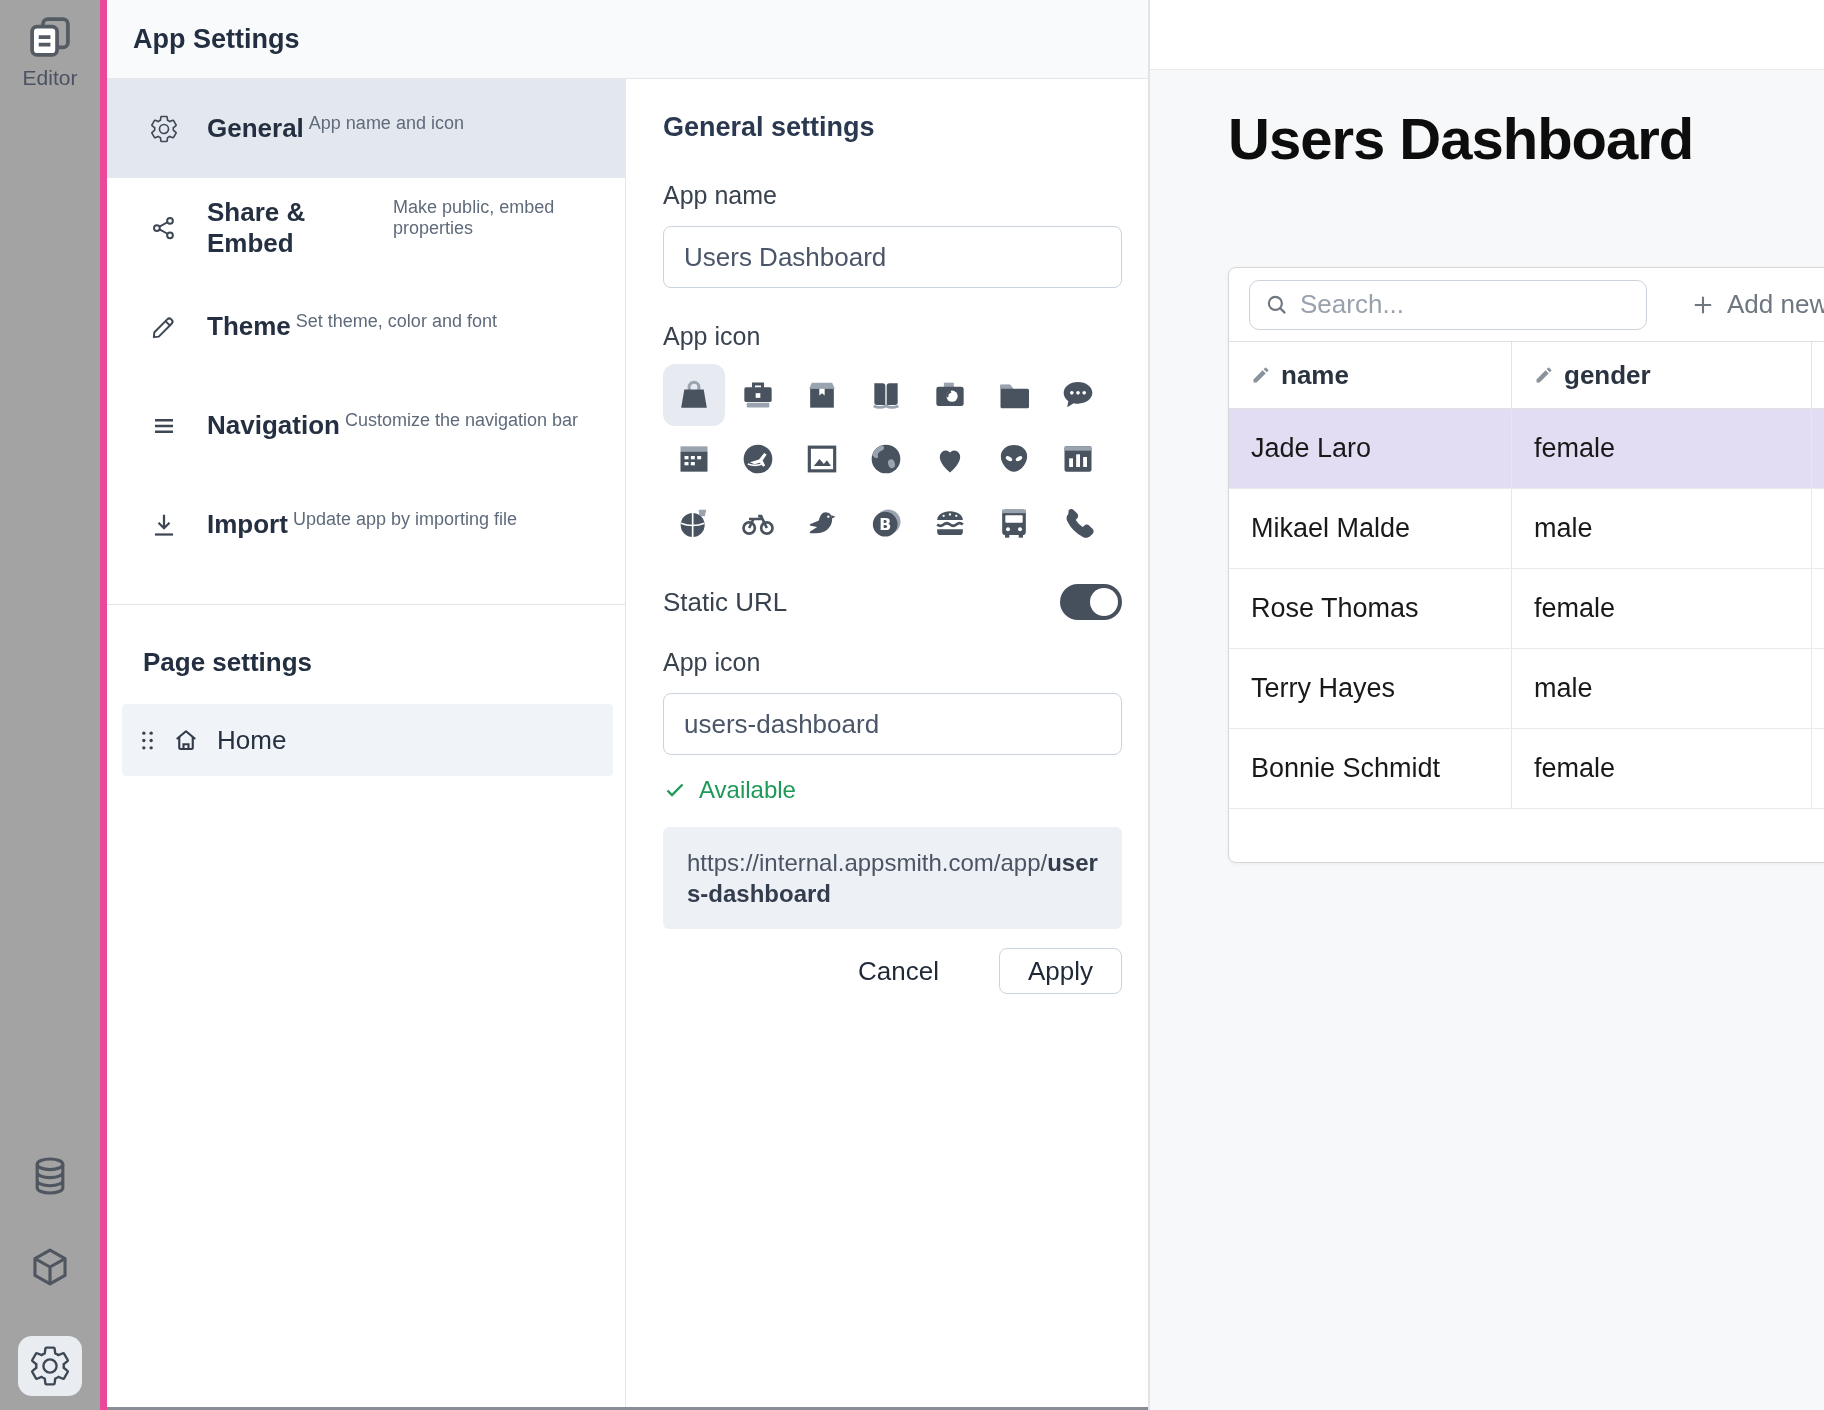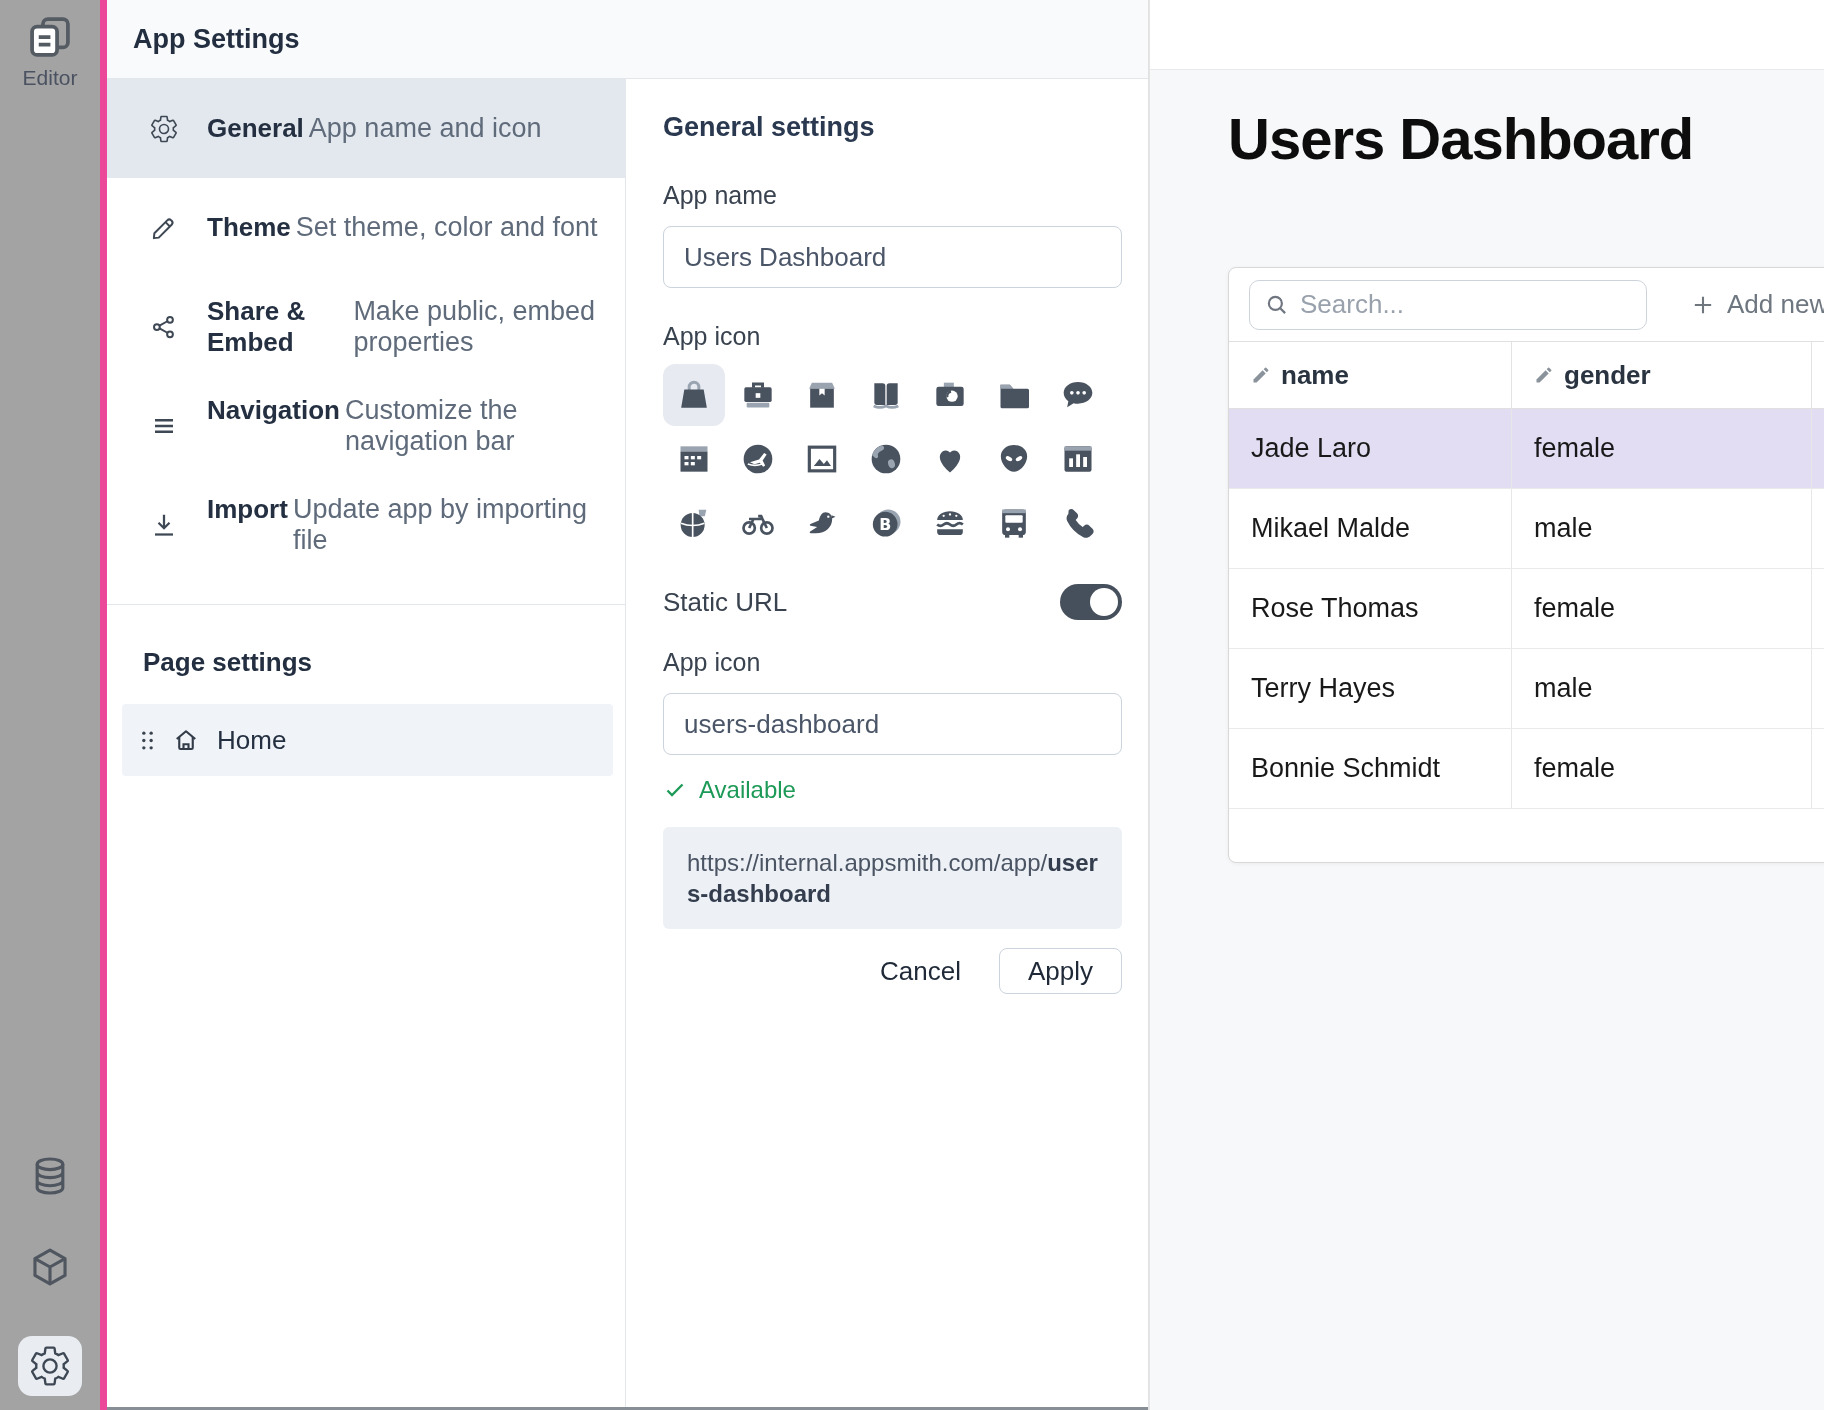--- a/index.html
+++ b/index.html
@@ -26,21 +26,21 @@
     display:flex; align-items:center; padding-left:26px;
     font-size:27px; font-weight:600; color:#232F41; }
   .pane-body { display:flex; height:1328px; }
 
   .menu-col { width:519px; border-right:1px solid #E3E7EB; position:relative; }
   .menu-item { height:99px; display:flex; align-items:center; padding-left:42px; gap:28px; cursor:pointer; }
   .menu-item.selected { background:#E3E8EE; }
   .menu-icon { width:30px; height:30px; flex:0 0 30px; display:flex; }
   .menu-text { display:flex; flex-direction:row; gap:5px; }
   .menu-title { font-size:26px; font-weight:600; color:#243041; }
-  .menu-sub { font-size:27px; color:#5F6B7A; }
+  .menu-sub { font-size:18px; color:#5F6B7A; }
   .menu-divider { height:1px; background:#E3E7EB; margin-top:30px; }
   .page-settings-title { margin:42px 0 0 36px; font-size:26px; font-weight:600; color:#232F41; }
   .page-item { margin:26px 0 0 15px; width:491px; height:72px; background:#F0F4F8;
     border-radius:4px; display:flex; align-items:center; padding-left:18px; gap:16px; cursor:pointer; }
   .page-item .label { font-size:26px; font-weight:500; color:#243041; }
 
   .detail-col { flex:1; padding-left:37px; }
   .gs-title { margin-top:33px; font-size:27px; font-weight:700; color:#2A3950; }
   .field-label { font-size:25px; color:#39424F; }
   .lbl-appname { margin-top:38px; }
@@ -55,21 +55,21 @@
   .icon-cell.selected { background:#E7EBF1; }
   .static-row { margin-top:30px; width:459px; display:flex; justify-content:space-between; align-items:center; }
   .toggle { width:62px; height:36px; border-radius:18px; background:#46505C; position:relative; cursor:pointer; border:none; }
   .toggle .knob { position:absolute; right:4px; top:4px; width:28px; height:28px; border-radius:50%; background:#fff; }
   .lbl-slug { margin-top:28px; }
   .available-row { margin-top:21px; display:flex; align-items:center; gap:12px;
     font-size:24px; color:#1D9A57; }
   .url-box { margin-top:23px; width:459px; background:#EDF1F6; border-radius:6px;
     padding:20px 24px; font-size:24px; line-height:31px; color:#4A5463; word-break:break-all; }
   .url-box b { color:#333D4D; }
-  .btn-row { margin-top:19px; width:459px; display:flex; justify-content:flex-end; align-items:center; gap:38px; }
+  .btn-row { margin-top:19px; width:459px; display:flex; justify-content:flex-end; align-items:center; gap:60px; }
   .btn-cancel { background:none; border:none; font-size:26px; font-weight:500; color:#1F2937; cursor:pointer;
     font-family:"Liberation Sans", sans-serif; }
   .btn-apply { height:46px; padding:0 28px; background:#fff; border:1.5px solid #CBD3DC;
     border-radius:8px; font-size:26px; font-weight:500; color:#1F2937; cursor:pointer;
     font-family:"Liberation Sans", sans-serif; }
 
   
   .canvas { position:absolute; left:1149px; top:0; width:675px; height:100%;
     background:#F7F8F9; overflow:hidden; border-left:1px solid #E5E5E5; }
   .canvas-top { height:70px; background:#fff; border-bottom:1px solid #E9E9E9; }
@@ -157,41 +157,41 @@
                 </svg>
               </span>
               <span class="menu-text">
                 <span class="menu-title">General</span>
                 <span class="menu-sub">App name and icon</span>
               </span>
             </div>
             <div class="menu-item">
               <span class="menu-icon">
                 <svg width="30" height="30" viewBox="0 0 24 24">
-                  <path d="M4.3 16.2L14.6 5.9a2.3 2.3 0 013.2 0l.3.3a2.3 2.3 0 010 3.2L7.8 19.7l-3.9.4z" fill="none" stroke="#3E4854" stroke-width="1.6" stroke-linejoin="round"></path>
-                  <path d="M13.2 7.3l3.5 3.5" stroke="#3E4854" stroke-width="1.6"></path>
+                  <circle cx="6.3" cy="12" r="2.3" fill="none" stroke="#3E4854" stroke-width="1.6"></circle>
+                  <circle cx="16.8" cy="6.2" r="2.3" fill="none" stroke="#3E4854" stroke-width="1.6"></circle>
+                  <circle cx="16.8" cy="17.8" r="2.3" fill="none" stroke="#3E4854" stroke-width="1.6"></circle>
+                  <path d="M8.4 10.9l6.3-3.5M8.4 13.1l6.3 3.5" stroke="#3E4854" stroke-width="1.6"></path>
                 </svg>
               </span>
               <span class="menu-text">
-                <span class="menu-title">Theme</span>
-                <span class="menu-sub">Set theme, color and font</span>
+                <span class="menu-title">Share &amp; Embed</span>
+                <span class="menu-sub">Make public, embed properties</span>
               </span>
             </div>
             <div class="menu-item">
               <span class="menu-icon">
                 <svg width="30" height="30" viewBox="0 0 24 24">
-                  <circle cx="6.3" cy="12" r="2.3" fill="none" stroke="#3E4854" stroke-width="1.6"></circle>
-                  <circle cx="16.8" cy="6.2" r="2.3" fill="none" stroke="#3E4854" stroke-width="1.6"></circle>
-                  <circle cx="16.8" cy="17.8" r="2.3" fill="none" stroke="#3E4854" stroke-width="1.6"></circle>
-                  <path d="M8.4 10.9l6.3-3.5M8.4 13.1l6.3 3.5" stroke="#3E4854" stroke-width="1.6"></path>
+                  <path d="M4.3 16.2L14.6 5.9a2.3 2.3 0 013.2 0l.3.3a2.3 2.3 0 010 3.2L7.8 19.7l-3.9.4z" fill="none" stroke="#3E4854" stroke-width="1.6" stroke-linejoin="round"></path>
+                  <path d="M13.2 7.3l3.5 3.5" stroke="#3E4854" stroke-width="1.6"></path>
                 </svg>
               </span>
               <span class="menu-text">
-                <span class="menu-title">Share &amp; Embed</span>
-                <span class="menu-sub">Make public, embed properties</span>
+                <span class="menu-title">Theme</span>
+                <span class="menu-sub">Set theme, color and font</span>
               </span>
             </div>
             <div class="menu-item">
               <span class="menu-icon">
                 <svg width="30" height="30" viewBox="0 0 24 24">
                   <path d="M4.8 7.4h14.4M4.8 12h14.4M4.8 16.6h14.4" stroke="#3E4854" stroke-width="2"></path>
                 </svg>
               </span>
               <span class="menu-text">
                 <span class="menu-title">Navigation</span>

